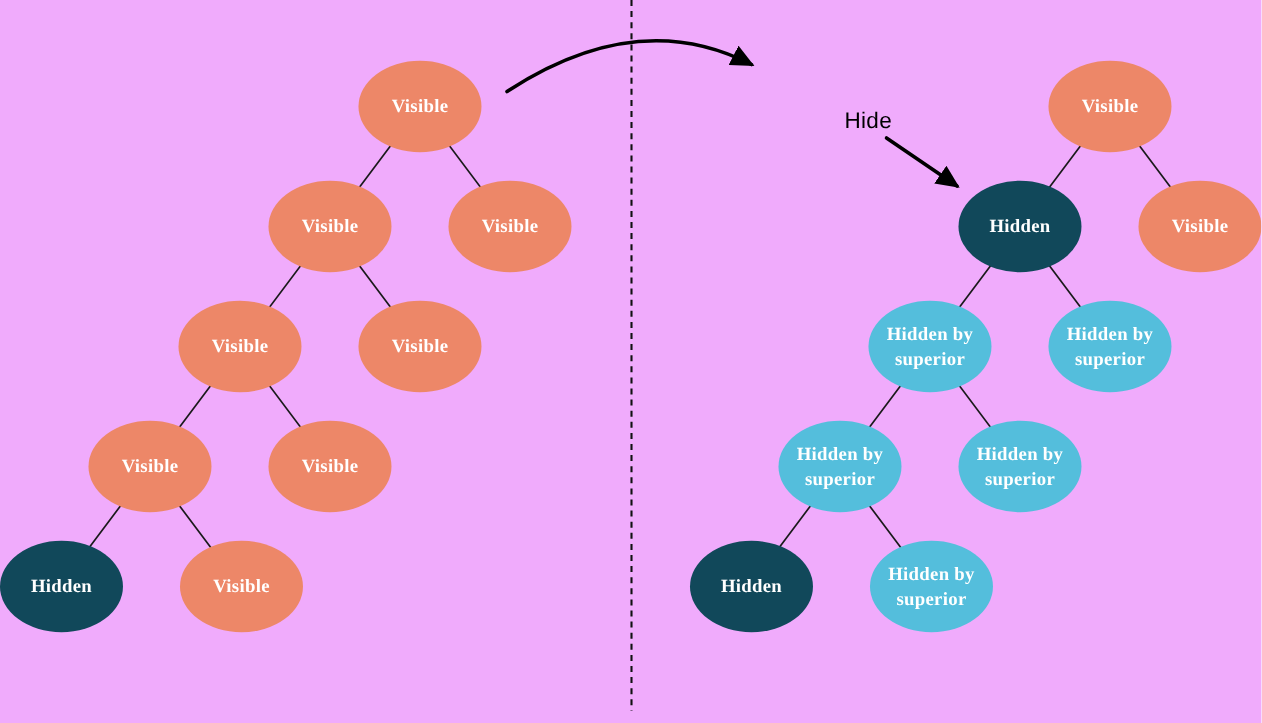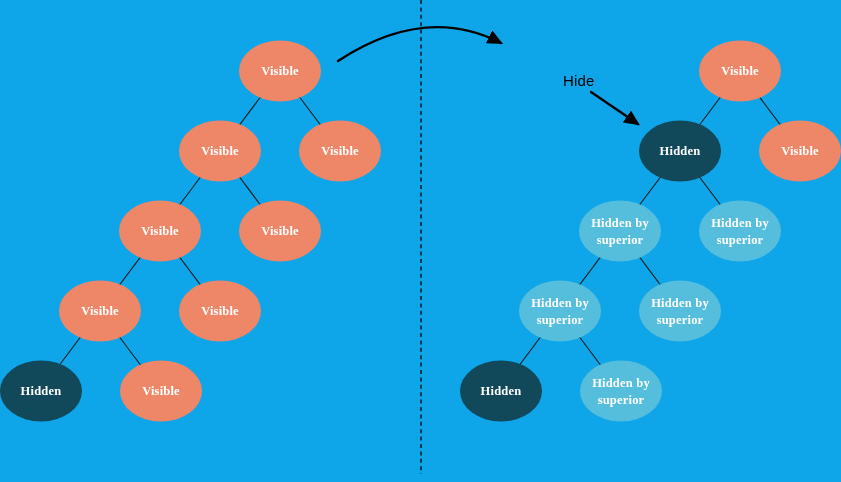--- a/index.html
+++ b/index.html
@@ -5,21 +5,21 @@
   html, body {
     margin: 0;
     padding: 0;
     background: #ffffff;
     font-family: "Liberation Sans", "DejaVu Sans", sans-serif;
   }
   .canvas {
     position: relative;
     width: 841px;
     height: 482px;
-    background: #0ea5e9;
+    background: #f0abfc;
     overflow: hidden;
   }
   .layer {
     position: absolute;
     left: 0;
     top: 0;
   }
   .node {
     position: absolute;
     width: 82px;

